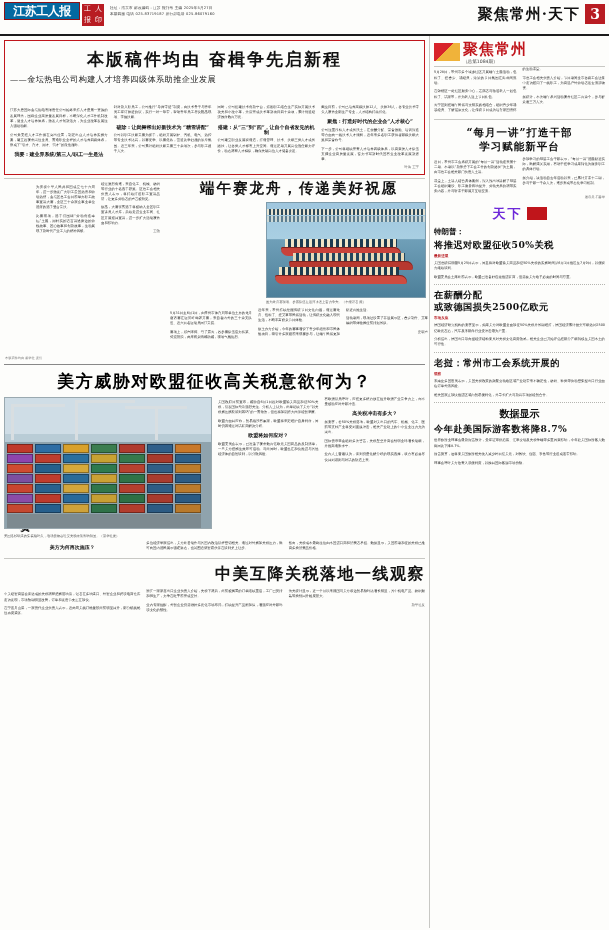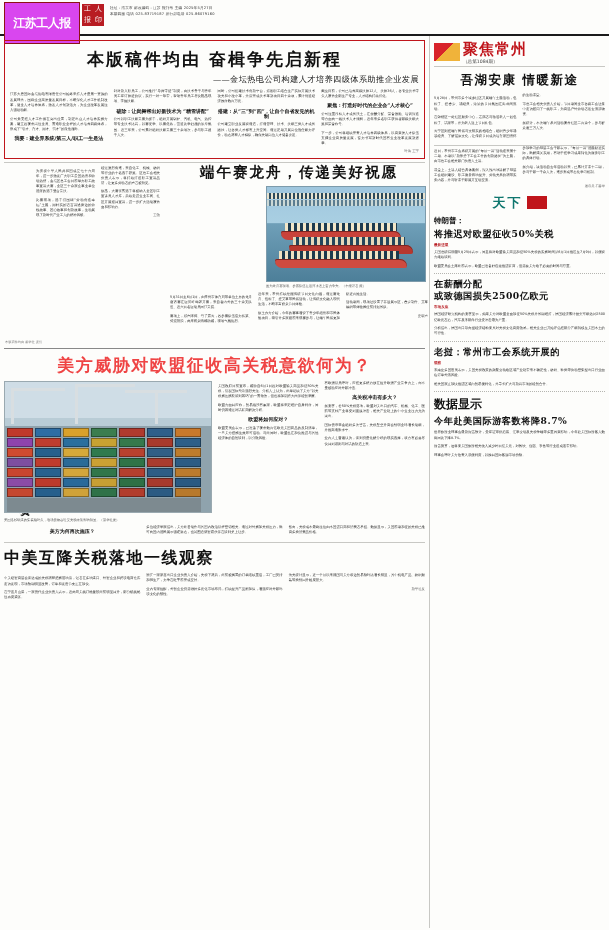--- a/index.html
+++ b/index.html
@@ -23,22 +23,22 @@
   .masthead {
     height: 36px;
     border-bottom: 2px solid #1b1b1b;
     display: flex;
     align-items: flex-start;
     padding: 2px 4px 0 4px;
     position: relative;
   }
   .logo-box {
     width: 76px;
-    height: 42px;
-    background: #d946ef;
+    height: 18px;
+    background: #0369a1;
     color: #fff;
     display: flex;
     align-items: center;
     justify-content: center;
     font-family: "DejaVu Serif", serif;
     font-weight: bold;
     font-size: 12px;
     letter-spacing: -0.5px;
     border: 1px solid #8e1216;
   }
@@ -107,25 +107,25 @@
   .headline-main {
     text-align: center;
     font-family: "DejaVu Serif", serif;
     font-weight: bold;
     font-size: 17px;
     letter-spacing: 2px;
     color: #111;
     margin: 3px 0 3px 0;
   }
   .subhead {
-    text-align: right;
+    text-align: left;
     font-size: 8.2px;
     color: #222;
     letter-spacing: 0.4px;
-    margin-bottom: 4px;
+    margin-bottom: 20px;
     font-family: "DejaVu Serif", serif;
   }
   .cols4 {
     column-count: 4;
     column-gap: 6px;
     font-size: 3.4px;
     line-height: 5.2px;
     text-align: justify;
     color: #2a2a2a;
   }
@@ -232,21 +232,21 @@
     margin: 4px 4px 0 4px;
     padding-top: 3px;
   }
   .feature h2 {
     margin: 2px 0 4px 0;
     font-family: "DejaVu Serif", serif;
     font-size: 17px;
     font-weight: bold;
     letter-spacing: 1.5px;
     text-align: center;
-    color: #ef4444;
+    color: #000000;
   }
   .ports-photo {
     width: 208px;
     height: 132px;
     float: left;
     margin: 0 6px 3px 0;
     background: linear-gradient(#cfdde6 0 28%, #b9ccd6 28% 34%, #8fa3ad 34% 100%);
     position: relative;
     overflow: hidden;
     border: 1px solid #9aa9b0;
@@ -276,21 +276,21 @@
     border-top: 1px solid #c8c8c4;
     margin: 4px 4px 0 4px;
     padding-top: 3px;
   }
   .bottom-story h2 {
     margin: 2px 0 4px 0;
     font-family: "DejaVu Serif", serif;
     font-size: 16px;
     font-weight: bold;
     letter-spacing: 1.5px;
-    text-align: left;
+    text-align: right;
     color: #111;
   }
 
   
   .rc-banner {
     display: flex;
     align-items: center;
     gap: 3px;
     margin-top: 4px;
     padding-bottom: 2px;
@@ -333,21 +333,21 @@
   .rc-divider { border-top: 1px solid #c8c8c4; margin: 5px 0 0 0; }
   .rc-sky {
     display: flex; align-items: center; justify-content: center;
     gap: 4px;
     margin: 6px 0 4px 0;
   }
   .rc-sky .sky-t {
     font-family: "DejaVu Serif", serif;
     font-weight: bold;
     font-size: 13px;
-    color: #0f766e;
+    color: #6d28d9;
     letter-spacing: 2px;
   }
   .rc-sky .sky-badge {
     width: 20px; height: 13px; background: #c0151b;
   }
   .rc-special {
     font-weight: bold;
     font-size: 7.5px;
     font-family: "DejaVu Serif", serif;
     color: #111;
@@ -391,20 +391,24 @@
     <div class="logo-box">江苏工人报</div>
     <div class="logo-seal">
       <span>工</span>
       <span>人</span>
       <span>报</span>
       <span>印</span>
     </div>
     <div class="mast-meta">
       <div>社址：南京市 邮政编码：江苏  报刊号 主编  2025年5月27日</div>
       <div>本期四版 电话 025-83719187  发行部电话 025-86079160</div>
+    </div>
+    <div class="mast-right">
+      <div class="mast-title">聚焦常州·天下</div>
+      <div class="page-num">3</div>
     </div>
   </div>
 
   <div class="body-grid">
 
     <div class="col-left">
 
       <div class="redbox">
         <div class="headline-main">本版稿件均由  奋楫争先启新程</div>
         <div class="subhead">——金坛热电公司构建人才培养四级体系助推企业发展</div>
@@ -561,31 +565,32 @@
     <div class="col-right">
 
       <div class="rc-banner">
         <div class="flag"></div>
         <div>
           <div class="t1">聚焦常州</div>
           <div class="t2">（总第1084期）</div>
         </div>
       </div>
 
-      <div class="rc-title">吾湖安康  情暖新途</div>
       <div class="rc-cols">
         <p>5月28日，常州市多个城乡社区开展端午主题活动，包粽子、挂香囊、诵经典，浓浓的节日氛围在街巷间流动。</p>
         <p>在钟楼区一处社区服务中心，志愿者与独居老人一起包粽子、话家常，并为老人送上节日礼包。</p>
         <p>天宁区则把端午民俗与文明实践相结合，组织青少年诵读经典、了解屈原文化，让传统节日成为培育家国情怀的生动课堂。</p>
         <p>市总工会相关负责人介绍，节日期间全市各级工会还集中走访慰问了一线职工，为高温户外劳动者送去清凉物资。</p>
         <p>据统计，本次端午系列活动覆盖社区二百余个，参与群众逾三万人次。</p>
       </div>
 
       <div class="rc-divider"></div>
 
+      <div class="rc-title sm" style="white-space:pre-line;">“每月一讲”打造干部
+学习赋能新平台</div>
       <div class="rc-cols">
         <p>近日，常州市工会系统开展的“每月一讲”活动迎来第十二期。本期以“新形势下工会工作的创新路径”为主题，由市总工会相关部门负责人主讲。</p>
         <p>课堂上，主讲人结合具体案例，深入浅出地讲解了基层工会组织建设、职工服务阵地提升、劳动关系协调等实务内容，并与听课干部展开互动交流。</p>
         <p>参加学习的基层工会干部表示，“每月一讲”选题贴近实际，既解渴又实用，有助于把学习成果转化为服务职工的具体行动。</p>
         <p>据介绍，该活动自去年启动以来，已累计开课十二期，参与干部一千余人次，逐步形成常态化学习机制。</p>
       </div>
       <div class="tiny-credit">通讯员 石春华</div>
 
       <div class="rc-sky">
         <div class="sky-t">天下</div>
@@ -605,20 +610,20 @@
       <p class="rc-para">德国经济研究机构的测算显示，如果美方对欧盟全面加征50%关税并长期维持，德国经济累计损失可能达到2500亿欧元左右，汽车及零部件行业受冲击最为严重。</p>
       <p class="rc-para">分析指出，德国出口导向型经济结构使其对关税变化高度敏感，相关企业已开始评估把部分产能转移至美国本土的可行性。</p>
 
       <div class="rc-hr"></div>
       <div class="rc-sub">老挝：常州市工会系统开展的</div>
       <div class="rc-kicker">观察</div>
       <p class="rc-para">东南亚多国官员表示，美国关税政策的频繁变动给区域产业链带来不确定性，纺织、鞋类等劳动密集型出口行业面临订单外流风险。</p>
       <p class="rc-para">相关国家正加快推进区域内贸易便利化，并寻求扩大与新兴市场的经贸合作。</p>
 
       <div class="rc-hr"></div>
-      <div class="rc-kicker" style="font-size:12px;color:#111;">数据显示</div>
+      <div class="rc-kicker" style="font-size:10px;color:#111;text-align:center;">数据显示</div>
       <div class="rc-sub">今年赴美国际游客数将降8.7%</div>
       <p class="rc-para">世界旅游业理事会最新报告预计，受签证审批趋紧、汇率变动及关税争端等多重因素影响，今年赴美国际游客人数将同比下降8.7%。</p>
       <p class="rc-para">报告测算，这将使美国旅游相关收入减少约百亿美元，对餐饮、住宿、零售等行业造成连带影响。</p>
       <p class="rc-para">理事会呼吁美方改善入境便利度，以挽回国际客源市场份额。</p>
     </div>
   </div>
 </div>
 
 </body></html>

